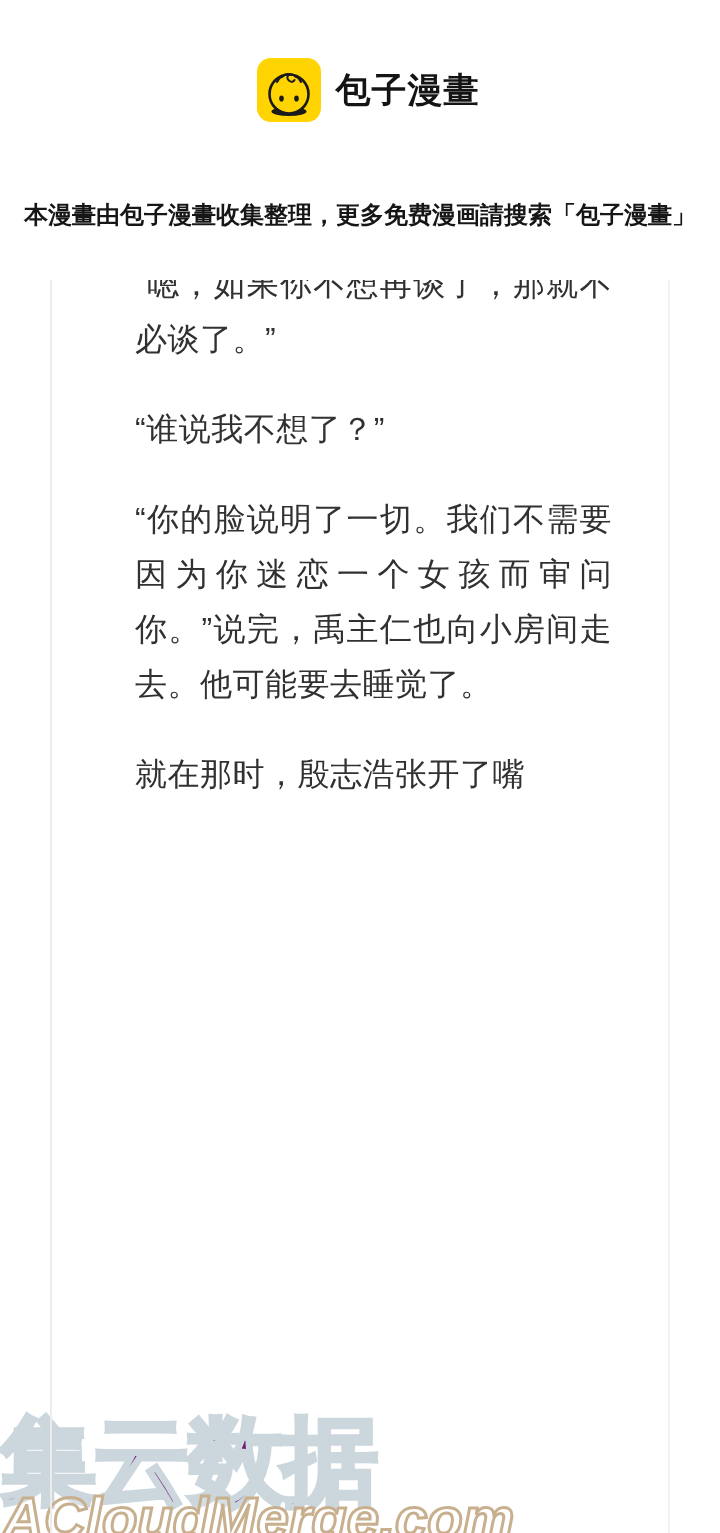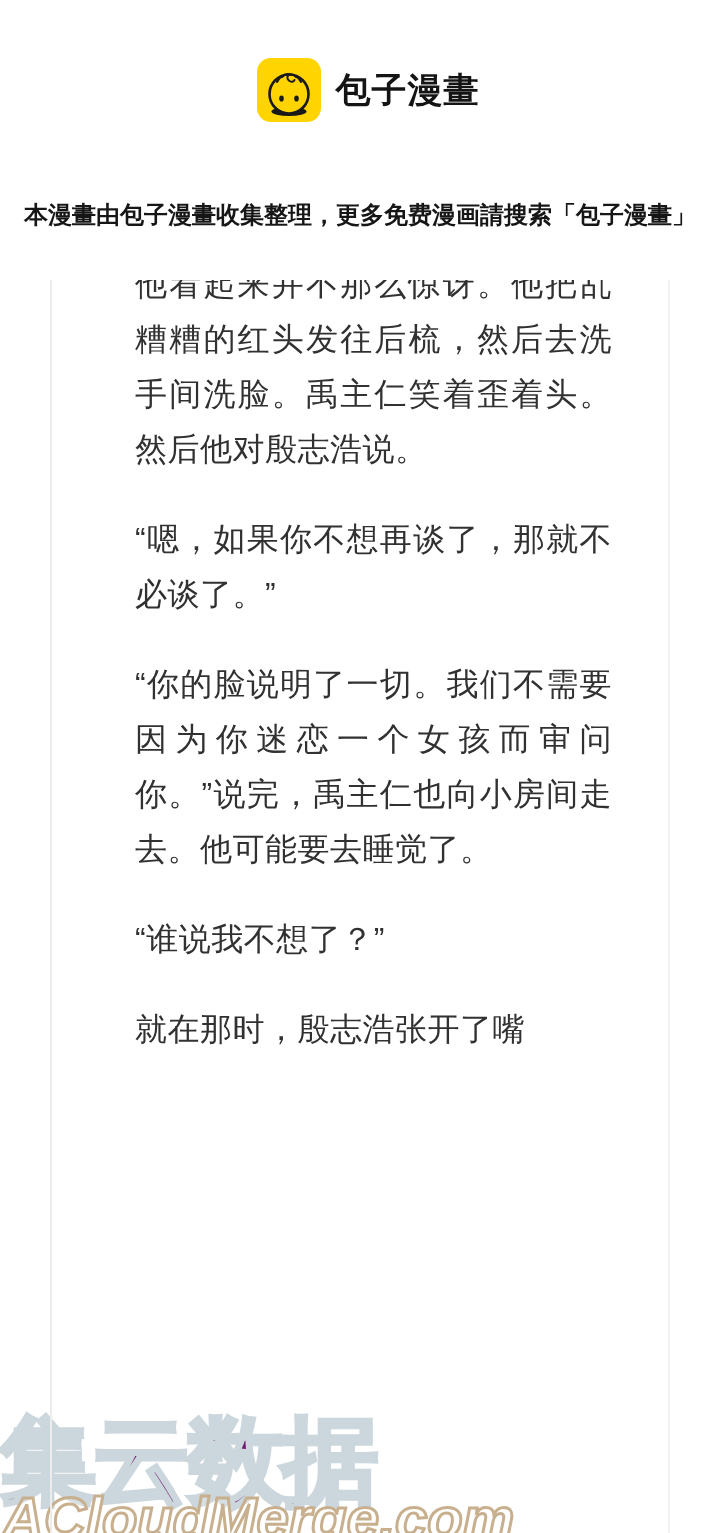--- a/index.html
+++ b/index.html
@@ -124,19 +124,18 @@
     <ellipse cx="24.5" cy="40.5" rx="2.3" ry="3.1" fill="#1a1a1a"></ellipse>
     <ellipse cx="39.5" cy="40.5" rx="2.3" ry="3.1" fill="#1a1a1a"></ellipse>
   </svg>
   <span class="logo-title">包子漫畫</span>
 </div>
 
 <div class="notice-line">本漫畫由包子漫畫收集整理，更多免费漫画請搜索「包子漫畫」</div>
 
 <div class="page-panel">
   <div class="story-text">
-    <p>他看起来并不那么惊讶。他把乱糟糟的红头发往后梳，然后去洗手间洗脸。禹主仁笑着歪着头。然后他对殷志浩说。</p>
     <p>“嗯，如果你不想再谈了，那就不必谈了。”</p>
+    <p>“谁说我不想了？”</p>
     <p>“你的脸说明了一切。我们不需要因为你迷恋一个女孩而审问你。”说完，禹主仁也向小房间走去。他可能要去睡觉了。</p>
-    <p>“谁说我不想了？”</p>
     <p>就在那时，殷志浩张开了嘴</p>
   </div>
 </div>
 
 </body></html>

